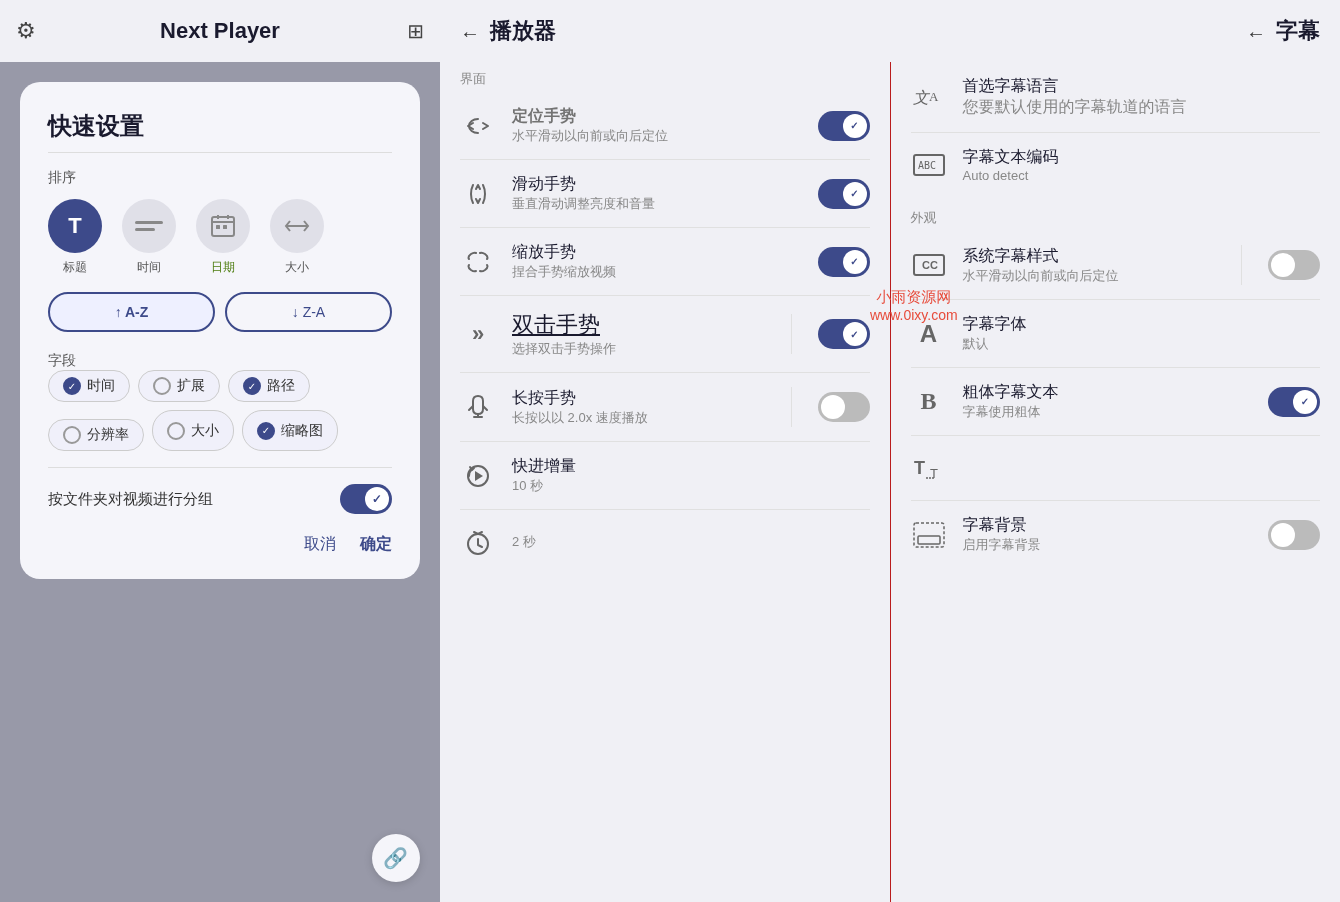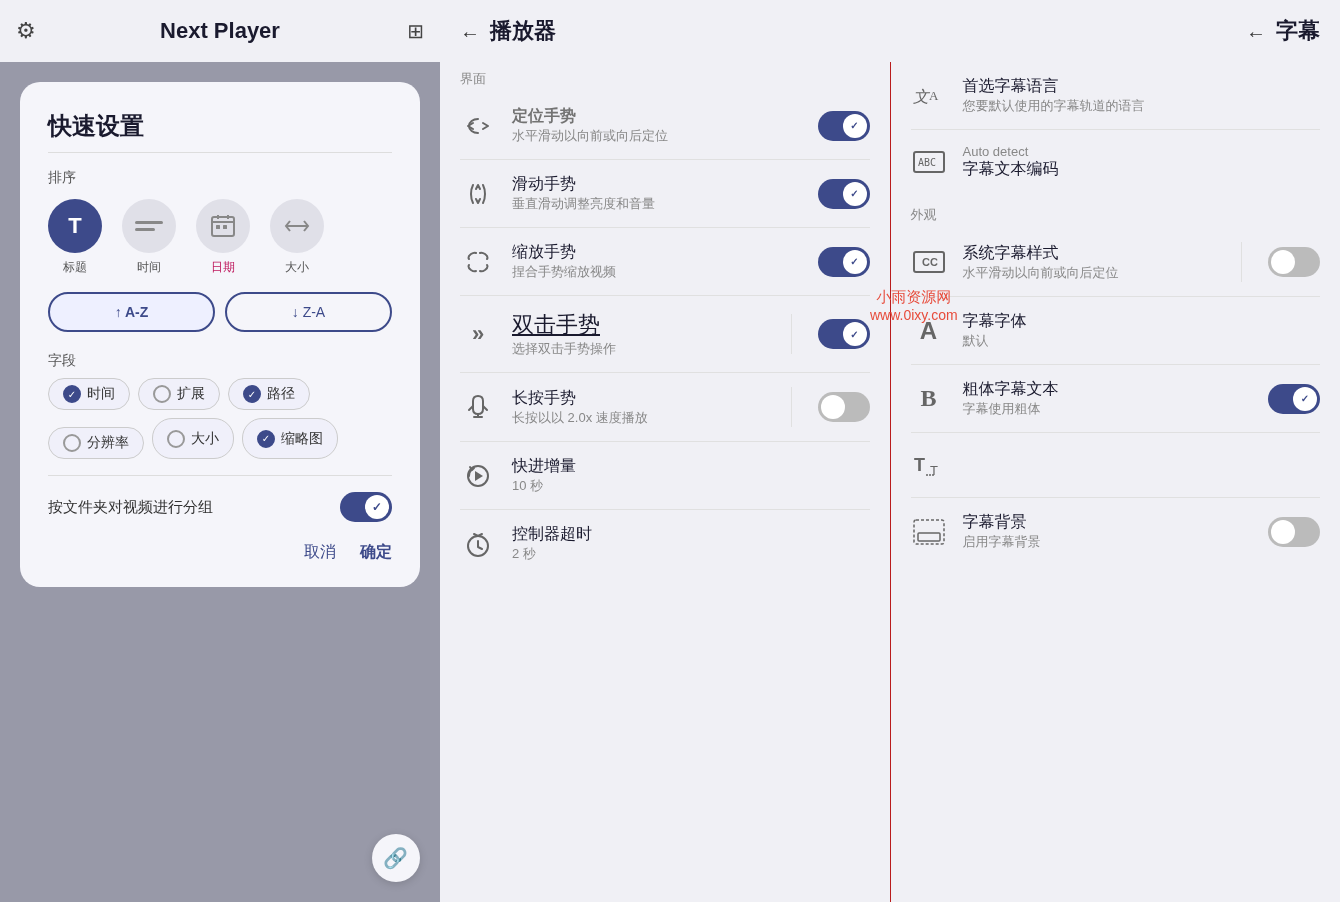--- a/index.html
+++ b/index.html
@@ -132,21 +132,21 @@
           <div style="width:54px; height:54px; border-radius:50%; background:#e0e0e8; color:#666; display:flex; align-items:center; justify-content:center; font-size:18px;">
             <svg width="26" height="26" viewBox="0 0 26 26" fill="none">
               <rect x="2" y="4" width="22" height="19" rx="2" stroke="#888" stroke-width="2"></rect>
               <line x1="2" y1="9" x2="24" y2="9" stroke="#888" stroke-width="2"></line>
               <line x1="8" y1="2" x2="8" y2="6" stroke="#888" stroke-width="2"></line>
               <line x1="18" y1="2" x2="18" y2="6" stroke="#888" stroke-width="2"></line>
               <rect x="6" y="12" width="4" height="4" rx="0.5" fill="#888"></rect>
               <rect x="13" y="12" width="4" height="4" rx="0.5" fill="#888"></rect>
             </svg>
           </div>
-          <span style="font-size:12px; color:#be185d;">日期</span>
+          <span style="font-size:12px; color:#4d7c0f;">日期</span>
         </div>
 
         <div style="display:flex; flex-direction:column; align-items:center; gap:6px;">
           <div style="width:54px; height:54px; border-radius:50%; background:#e0e0e8; color:#666; display:flex; align-items:center; justify-content:center; font-size:18px;">
             <svg width="26" height="16" viewBox="0 0 26 16">
               <line x1="2" y1="8" x2="24" y2="8" stroke="#888" stroke-width="2"></line>
               <polyline points="6,3 2,8 6,13" stroke="#888" stroke-width="2" fill="none"></polyline>
               <polyline points="20,3 24,8 20,13" stroke="#888" stroke-width="2" fill="none"></polyline>
             </svg>
           </div>
@@ -156,21 +156,21 @@
 
       <div style="display:flex; gap:10px; margin-bottom:20px;">
         <button style="flex:1; height:40px; border-radius:20px; border:2px solid #3d4a8a; background:#eef0ff; color:#3d4a8a; font-size:14px; cursor:pointer; display:flex; align-items:center; justify-content:center; gap:6px; font-weight:600;">
           <span>↑ A-Z</span>
         </button>
         <button style="flex:1; height:40px; border-radius:20px; border:2px solid #3d4a8a; background:transparent; color:#3d4a8a; font-size:14px; cursor:pointer; display:flex; align-items:center; justify-content:center; gap:6px;">
           <span>↓ Z-A</span>
         </button>
       </div>
 
-      <div style="font-size:14px; color:#555; margin-bottom:8px;">字段</div>
+      <div style="font-size:14px; color:#555; margin-bottom:0;">字段</div>
 
       <div style="display:flex; flex-wrap:wrap; gap:8px; margin-bottom:8px;">
 
         <div style="display:flex; align-items:center; gap:6px; padding:6px 14px; border-radius:20px; border:1.5px solid #ccc; background:#f0f0fa; font-size:14px; color:#333; cursor:pointer;">
           <div style="width:18px; height:18px; border-radius:50%; background:#3d4a8a; border:2px solid #3d4a8a; display:flex; align-items:center; justify-content:center;">
             <span style="color:white; font-size:10px;">✓</span>
           </div>
           <span>时间</span>
         </div>
 
@@ -353,53 +353,52 @@
 
       <div style="display:flex; align-items:center; padding:14px 20px; gap:16px; background:#f0f0f5; cursor:pointer;">
         <div style="width:36px; height:36px; display:flex; align-items:center; justify-content:center; color:#555; flex-shrink:0;">
           <svg width="30" height="30" viewBox="0 0 30 30" fill="none">
             <circle cx="15" cy="17" r="10" stroke="#666" stroke-width="2"></circle>
             <path d="M15 12 L15 18 L19 20" stroke="#666" stroke-width="2" stroke-linecap="round" stroke-linejoin="round"></path>
             <path d="M11 5 L15 7 L19 5" stroke="#666" stroke-width="2" stroke-linecap="round" stroke-linejoin="round"></path>
           </svg>
         </div>
         <div style="flex:1;">
-          <div style="font-size:16px; font-weight:500; color:#1a1a2e;">控制器超时</div>
           <div style="font-size:13px; color:#888;">2 秒</div>
         </div>
       </div>
 
     </div>
 
     <div style="flex:1; overflow-y:auto;">
 
       <div style="display:flex; align-items:center; padding:14px 20px; gap:16px; background:#f0f0f5; cursor:pointer;">
         <div style="width:36px; height:36px; display:flex; align-items:center; justify-content:center; flex-shrink:0;">
           <svg width="32" height="28" viewBox="0 0 32 28" fill="none">
             <text x="0" y="20" font-size="16" font-family="serif" fill="#666" font-style="italic">文</text>
             <text x="16" y="18" font-size="13" font-family="serif" fill="#666">A</text>
           </svg>
         </div>
         <div style="flex:1;">
           <div style="font-size:16px; font-weight:500; color:#1a1a2e;">首选字幕语言</div>
-          <div style="font-size:13px; color:#888;">您要默认使用的字幕轨道的语言</div>
+          <div style="font-size:16px; color:#888;">您要默认使用的字幕轨道的语言</div>
         </div>
       </div>
       <div style="height:1px; background:#e0e0e0; margin:0 20px;"></div>
 
       <div style="display:flex; align-items:center; padding:14px 20px; gap:16px; background:#f0f0f5; cursor:pointer;">
         <div style="width:36px; height:36px; display:flex; align-items:center; justify-content:center; flex-shrink:0;">
           <svg width="32" height="22" viewBox="0 0 32 22" fill="none">
             <rect x="1" y="1" width="30" height="20" rx="2" stroke="#666" stroke-width="2"></rect>
             <text x="5" y="15" font-size="10" font-family="monospace" fill="#666">ABC</text>
           </svg>
         </div>
         <div style="flex:1;">
+          <div style="font-size:16px; font-weight:500; color:#1a1a2e;">字幕文本编码</div>
           <div style="font-size:13px; color:#888;">Auto detect</div>
-          <div style="font-size:16px; font-weight:500; color:#1a1a2e;">字幕文本编码</div>
         </div>
       </div>
 
       <div style="font-size:13px; color:#888; padding:8px 20px 4px 20px; margin-top:4px;">外观</div>
 
       <div style="display:flex; align-items:center; padding:14px 20px; gap:16px; background:#f0f0f5; cursor:pointer;">
         <div style="width:36px; height:36px; display:flex; align-items:center; justify-content:center; flex-shrink:0;">
           <svg width="32" height="22" viewBox="0 0 32 22" fill="none">
             <rect x="1" y="1" width="30" height="20" rx="2" stroke="#666" stroke-width="2"></rect>
             <text x="9" y="15" font-size="11" font-family="sans-serif" font-weight="bold" fill="#666">CC</text>

